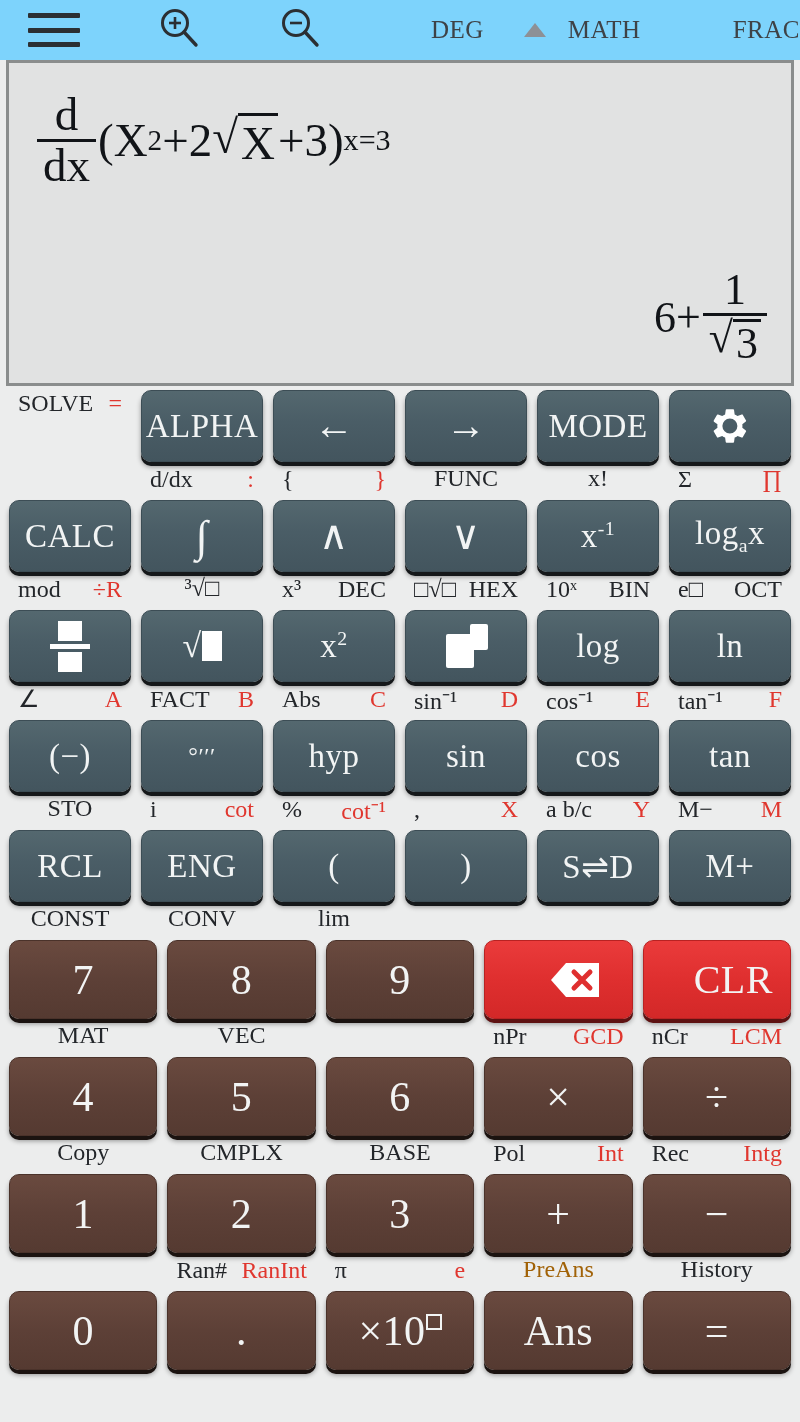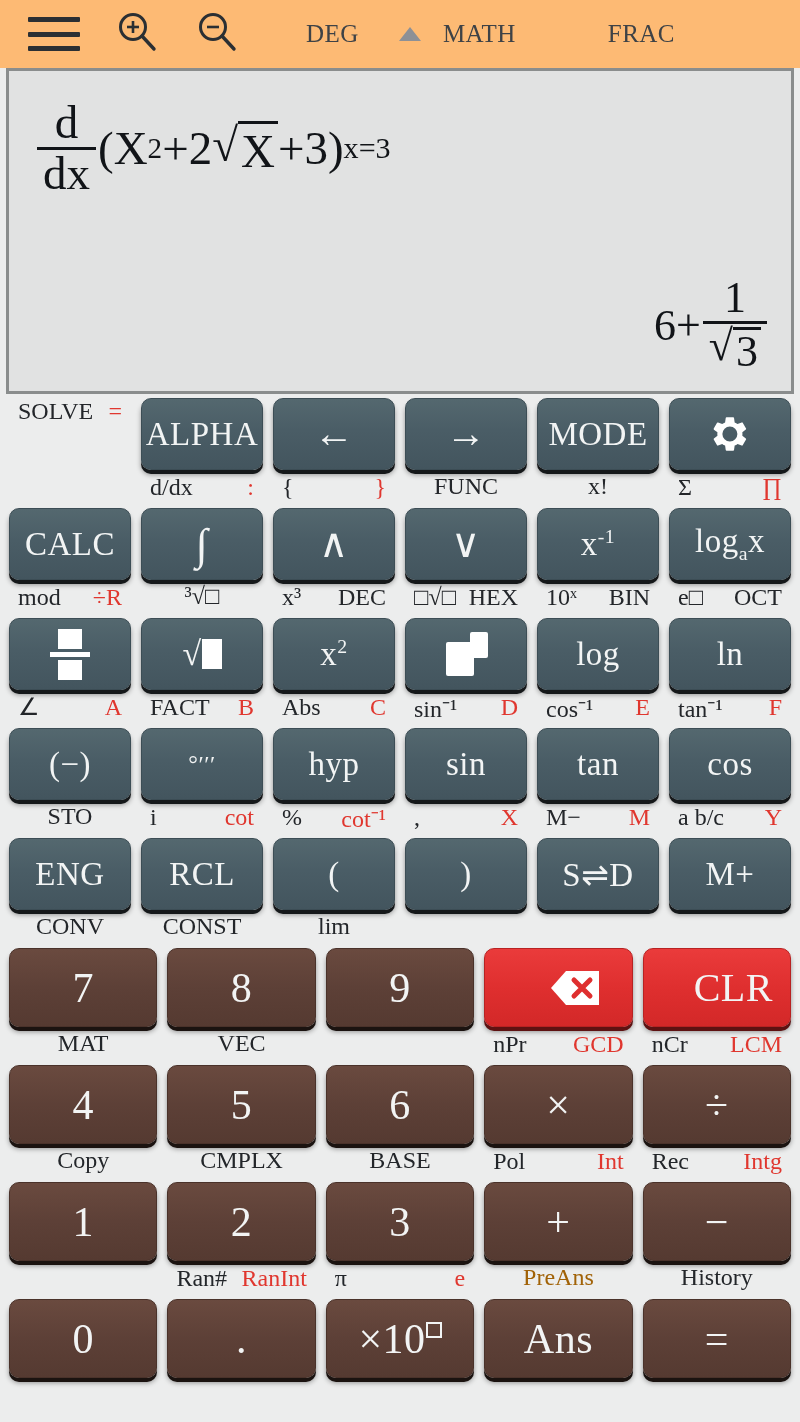--- a/index.html
+++ b/index.html
@@ -5,25 +5,26 @@
   * { box-sizing: border-box; margin: 0; padding: 0; }
   html, body {
     width: 800px; height: 1422px;
     background: #eceded;
     font-family: "Liberation Serif", serif;
     overflow: hidden;
   }
 
   
   .topbar {
-    height: 68px;
+    height: 60px;
     display: flex;
     align-items: center;
     padding-left: 28px;
-    background: #fdba74;
+    background: #7dd3fc;
+    justify-content: space-between;
   }
   .hamburger { width: 52px; height: 34px; display:flex; flex-direction:column; justify-content:space-between; cursor:pointer; }
   .hamburger span { display:block; height:5px; background:#2b2f33; border-radius:1px; }
   .magnifier { margin-left: 34px; cursor:pointer; }
   .status-group { display:flex; align-items:center; margin-left: 66px; }
   .status-item {
     font-family: "Liberation Serif", serif;
     font-size: 25px; color:#3e4246; letter-spacing: .5px;
   }
   .status-gap-1 { margin-left: 40px; }
@@ -397,53 +398,53 @@
       <div class="btn">
           <span>sin</span>
         </div>
       <div class="sublabel">
         <span class="l">,</span>
         <span class="r">X</span>
       </div>
     </div>
     <div class="kcell">
       <div class="btn">
+          <span>cos</span>
+        </div>
+      <div class="sublabel">
+        <span class="l">a b/c</span>
+        <span class="r">Y</span>
+      </div>
+    </div>
+    <div class="kcell">
+      <div class="btn">
           <span>tan</span>
         </div>
       <div class="sublabel">
         <span class="l">M−</span>
         <span class="r">M</span>
       </div>
     </div>
-    <div class="kcell">
-      <div class="btn">
-          <span>cos</span>
-        </div>
-      <div class="sublabel">
-        <span class="l">a b/c</span>
-        <span class="r">Y</span>
-      </div>
-    </div>
-  </div>
-
-  <div class="krow">
+  </div>
+
+  <div class="krow">
+    <div class="kcell">
+      <div class="btn">
+          <span>RCL</span>
+        </div>
+      <div class="sublabel one">
+        <span class="l">CONST</span>
+      </div>
+    </div>
     <div class="kcell">
       <div class="btn">
           <span>ENG</span>
         </div>
       <div class="sublabel one">
         <span class="l">CONV</span>
-      </div>
-    </div>
-    <div class="kcell">
-      <div class="btn">
-          <span>RCL</span>
-        </div>
-      <div class="sublabel one">
-        <span class="l">CONST</span>
       </div>
     </div>
     <div class="kcell">
       <div class="btn">
           <span>(</span>
         </div>
       <div class="sublabel one">
         <span class="l">lim</span>
       </div>
     </div>

